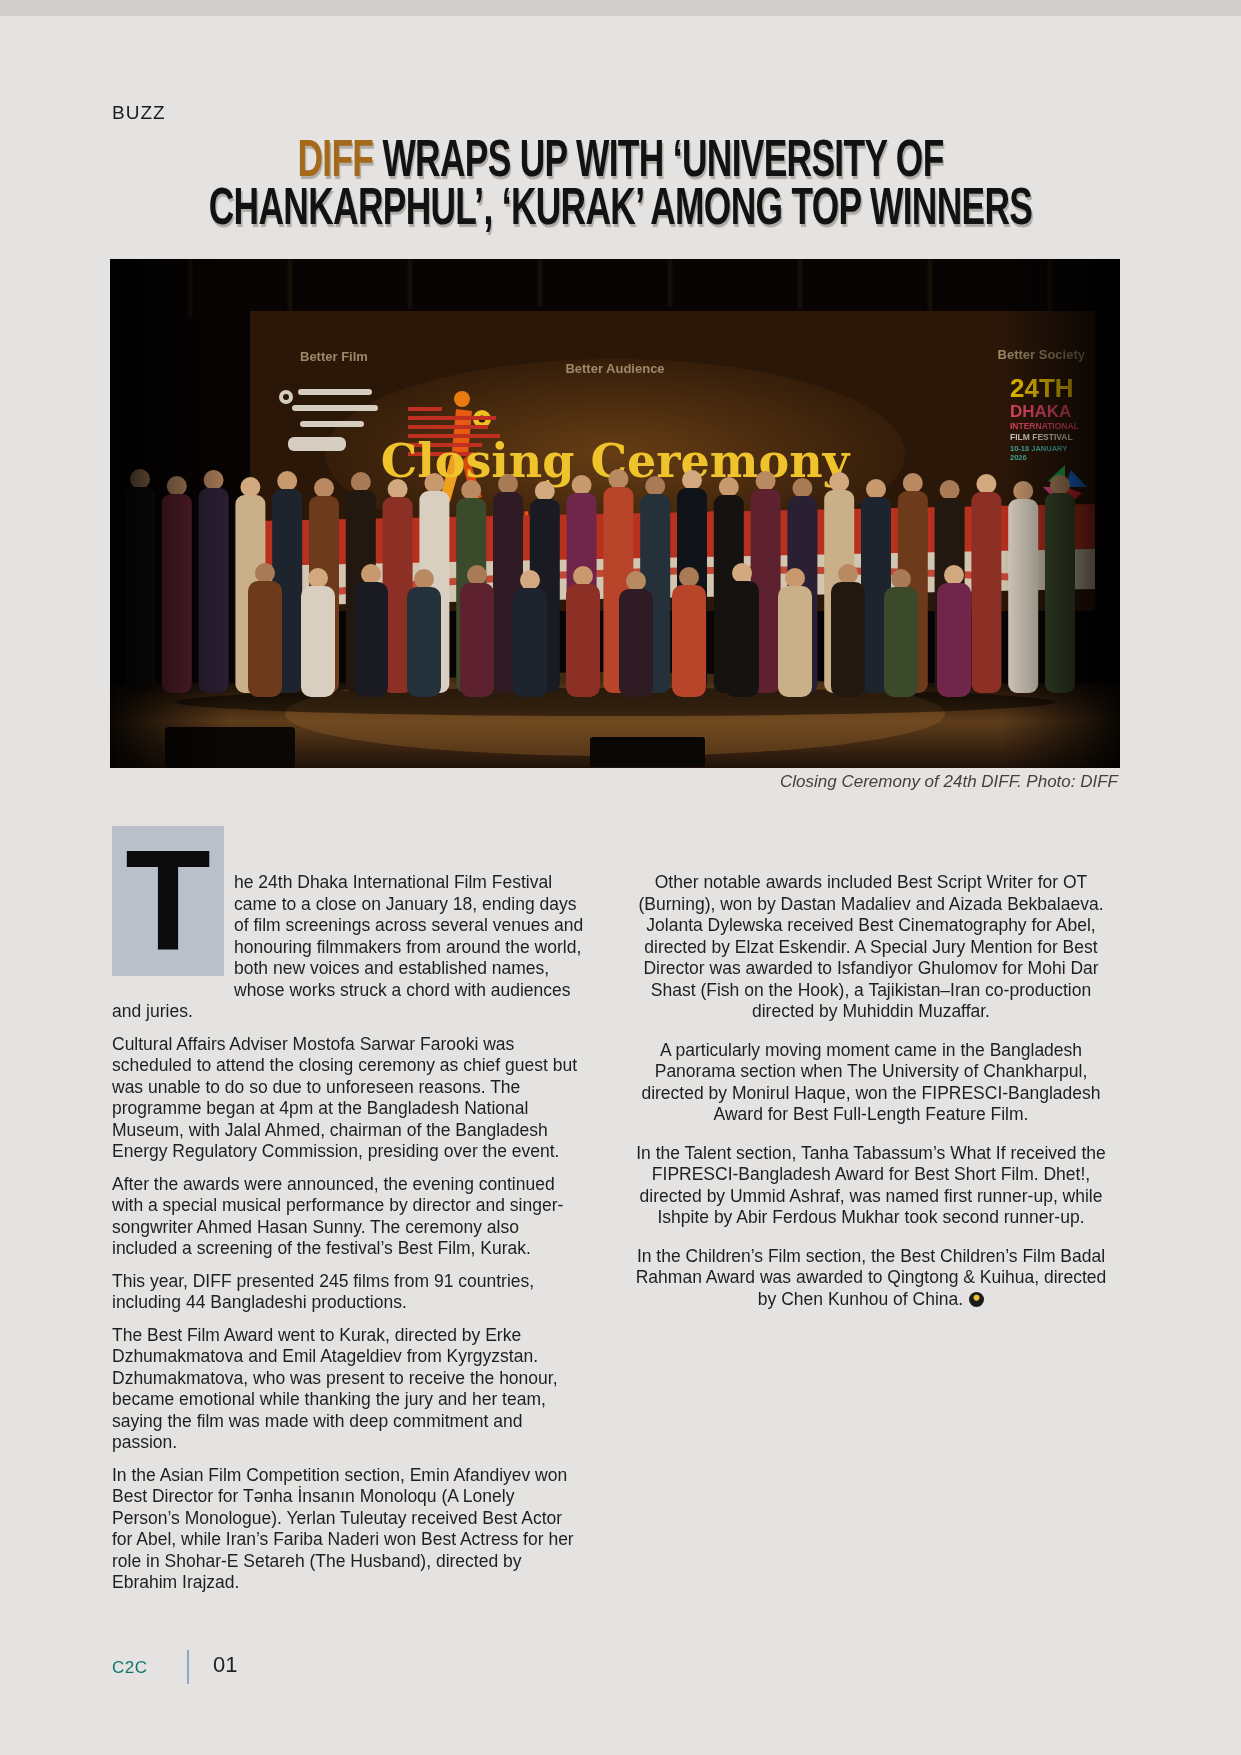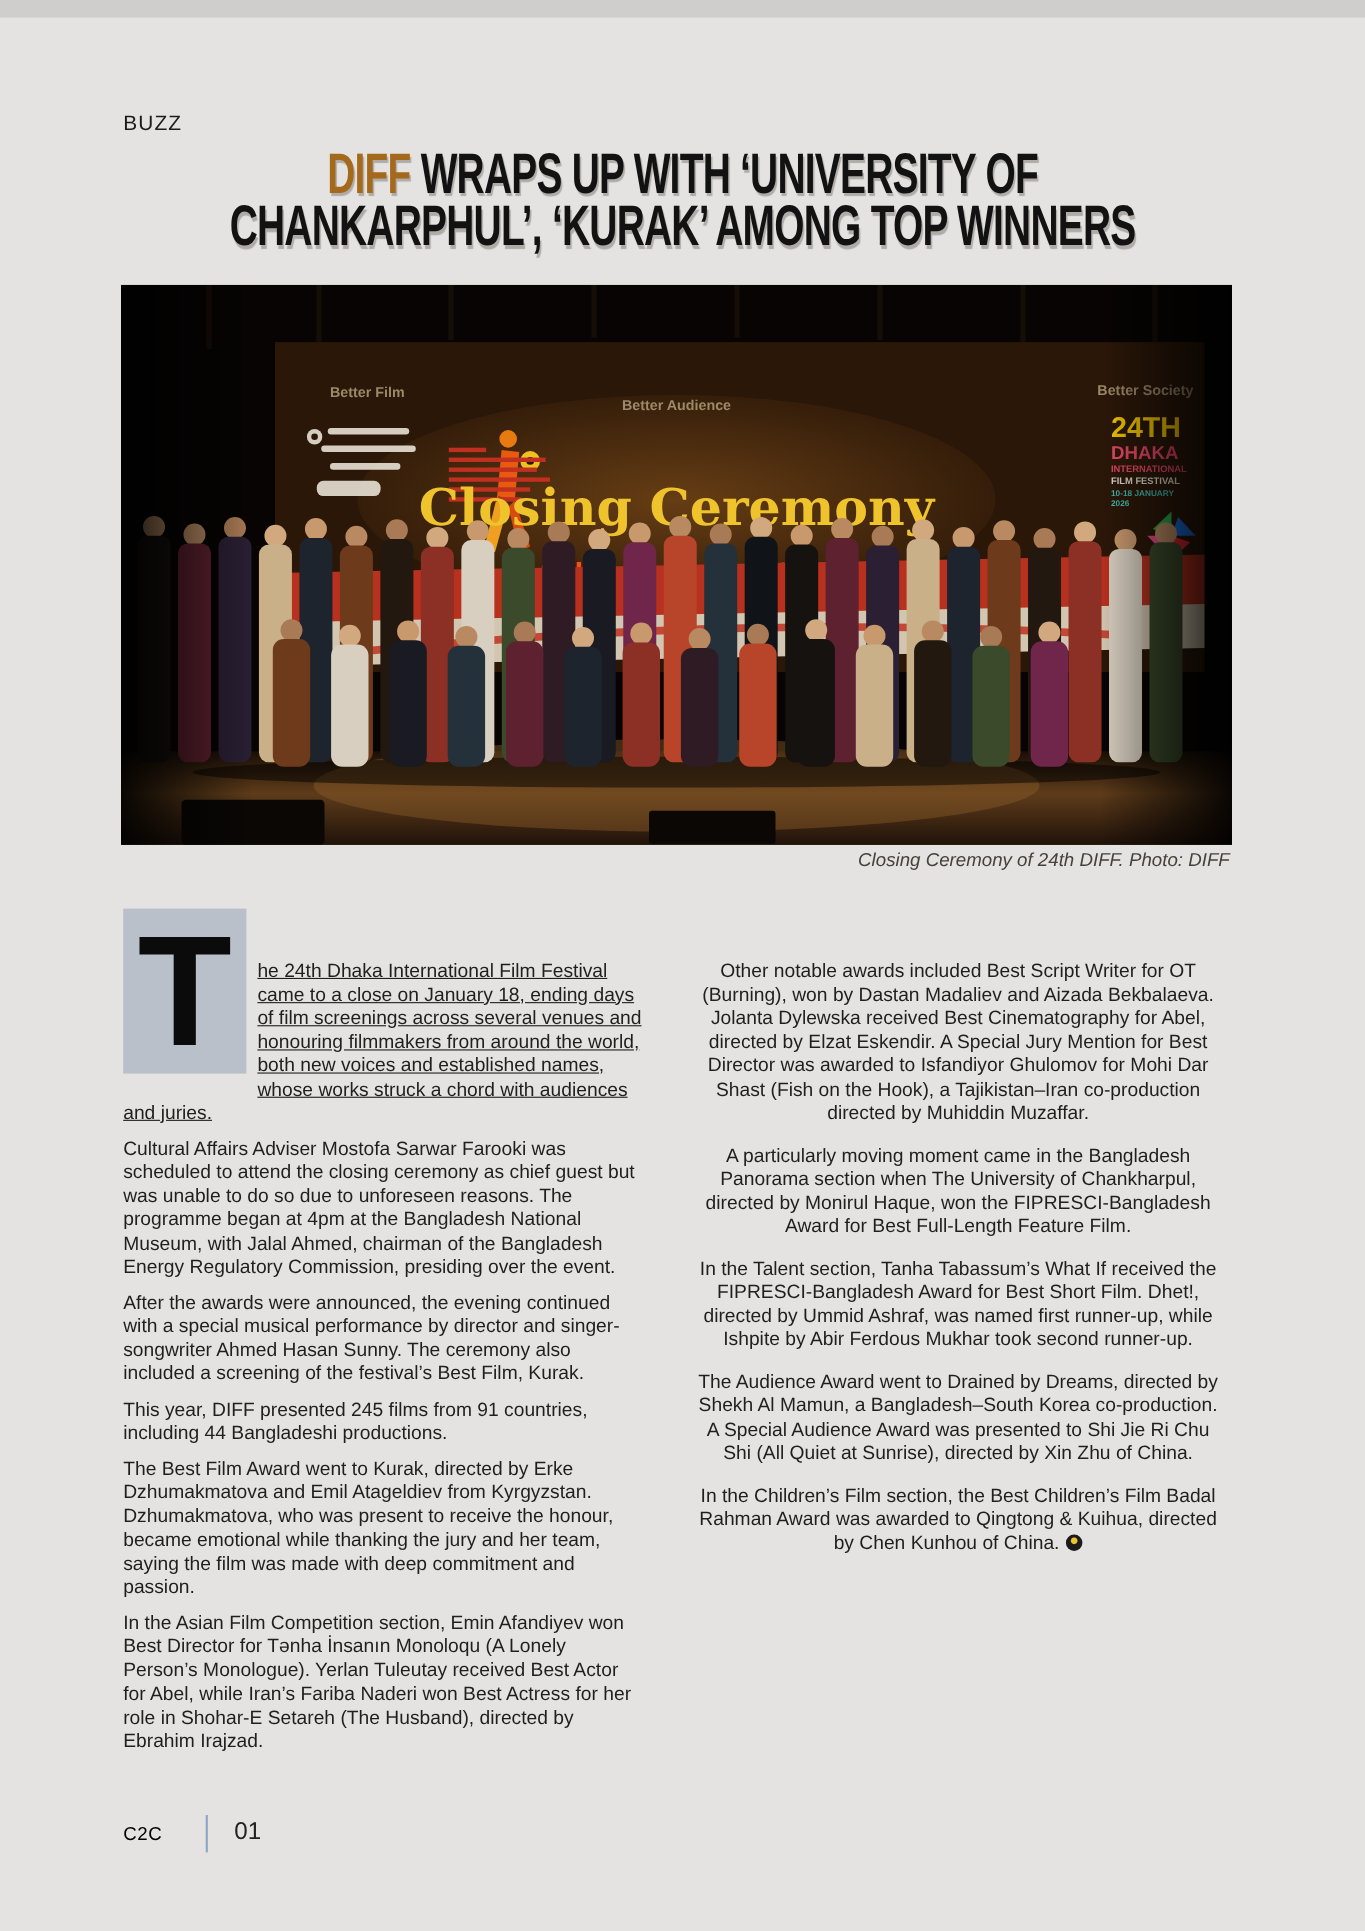--- a/index.html
+++ b/index.html
@@ -36,27 +36,27 @@
   .col-right{left:632px;top:856px;width:478px;}
   .col-right p{margin:0 0 17px 0;text-align:center;}
   .dropcap-box{
     float:left;width:112px;height:150px;margin:0 10px 4px 0;
     background:#b9c0ca;display:flex;align-items:center;justify-content:center;
   }
   .dropcap{
     font-weight:bold;font-size:140px;line-height:140px;color:#0b0b0b;
     transform:scaleY(1.02);
   }
-  p.first-par{margin-top:46px;text-decoration:underline;}
+  p.first-par{margin-top:46px;}
   .endmark{
     display:inline-block;width:15px;height:15px;border-radius:50%;
     background:radial-gradient(circle at 50% 38%, #f0c12e 0 2.5px, #1b1b1b 3.5px);
     vertical-align:-2px;margin-left:6px;
   }
-  .footer-mag{position:absolute;left:112px;top:1642px;font-size:17px;letter-spacing:.5px;color:#000000;}
+  .footer-mag{position:absolute;left:112px;top:1642px;font-size:17px;letter-spacing:.5px;color:#0f766e;}
   .footer-divider{position:absolute;left:187px;top:1634px;width:2px;height:34px;background:#8fa8c8;}
   .footer-page{position:absolute;left:213px;top:1636px;font-size:22px;color:#222;}
 
   
   .svg-tagline{font-family:"Liberation Sans",sans-serif;font-size:13px;fill:#9b8968;font-weight:bold;}
   .svg-title{font-family:"DejaVu Serif",serif;font-size:46px;font-weight:bold;fill:#efc32b;}
   .svg-date{font-family:"DejaVu Sans",sans-serif;font-size:27px;font-weight:bold;fill:#e8561c;stroke:#401205;stroke-width:.6px;}
   .svg-l24{font-family:"Liberation Sans",sans-serif;font-weight:bold;}
 </style>
 </head>
@@ -274,21 +274,20 @@
     <p>After the awards were announced, the evening continued with a special musical performance by director and singer-songwriter Ahmed Hasan Sunny. The ceremony also included a screening of the festival’s Best Film, Kurak.</p>
     <p>This year, DIFF presented 245 films from 91 countries, including 44 Bangladeshi productions.</p>
     <p>The Best Film Award went to Kurak, directed by Erke Dzhumakmatova and Emil Atageldiev from Kyrgyzstan. Dzhumakmatova, who was present to receive the honour, became emotional while thanking the jury and her team, saying the film was made with deep commitment and passion.</p>
     <p>In the Asian Film Competition section, Emin Afandiyev won Best Director for Tənha İnsanın Monoloqu (A Lonely Person’s Monologue). Yerlan Tuleutay received Best Actor for Abel, while Iran’s Fariba Naderi won Best Actress for her role in Shohar-E Setareh (The Husband), directed by Ebrahim Irajzad.</p>
   </div>
 
   <div class="col col-right">
     <p>Other notable awards included Best Script Writer for OT (Burning), won by Dastan Madaliev and Aizada Bekbalaeva. Jolanta Dylewska received Best Cinematography for Abel, directed by Elzat Eskendir. A Special Jury Mention for Best Director was awarded to Isfandiyor Ghulomov for Mohi Dar Shast (Fish on the Hook), a Tajikistan–Iran co-production directed by Muhiddin Muzaffar.</p>
     <p>A particularly moving moment came in the Bangladesh Panorama section when The University of Chankharpul, directed by Monirul Haque, won the FIPRESCI-Bangladesh Award for Best Full-Length Feature Film.</p>
     <p>In the Talent section, Tanha Tabassum’s What If received the FIPRESCI-Bangladesh Award for Best Short Film. Dhet!, directed by Ummid Ashraf, was named first runner-up, while Ishpite by Abir Ferdous Mukhar took second runner-up.</p>
-    <p>The Audience Award went to Drained by Dreams, directed by Shekh Al Mamun, a Bangladesh–South Korea co-production. A Special Audience Award was presented to Shi Jie Ri Chu Shi (All Quiet at Sunrise), directed by Xin Zhu of China.</p>
     <p><span>In the Children’s Film section, the Best Children’s Film Badal Rahman Award was awarded to Qingtong &amp; Kuihua, directed by Chen Kunhou of China.</span><span class="endmark"></span></p>
   </div>
 
   <div class="footer-mag">C2C</div>
   <div class="footer-divider"></div>
   <div class="footer-page">01</div>
 
 </div>
 
 </body></html>

